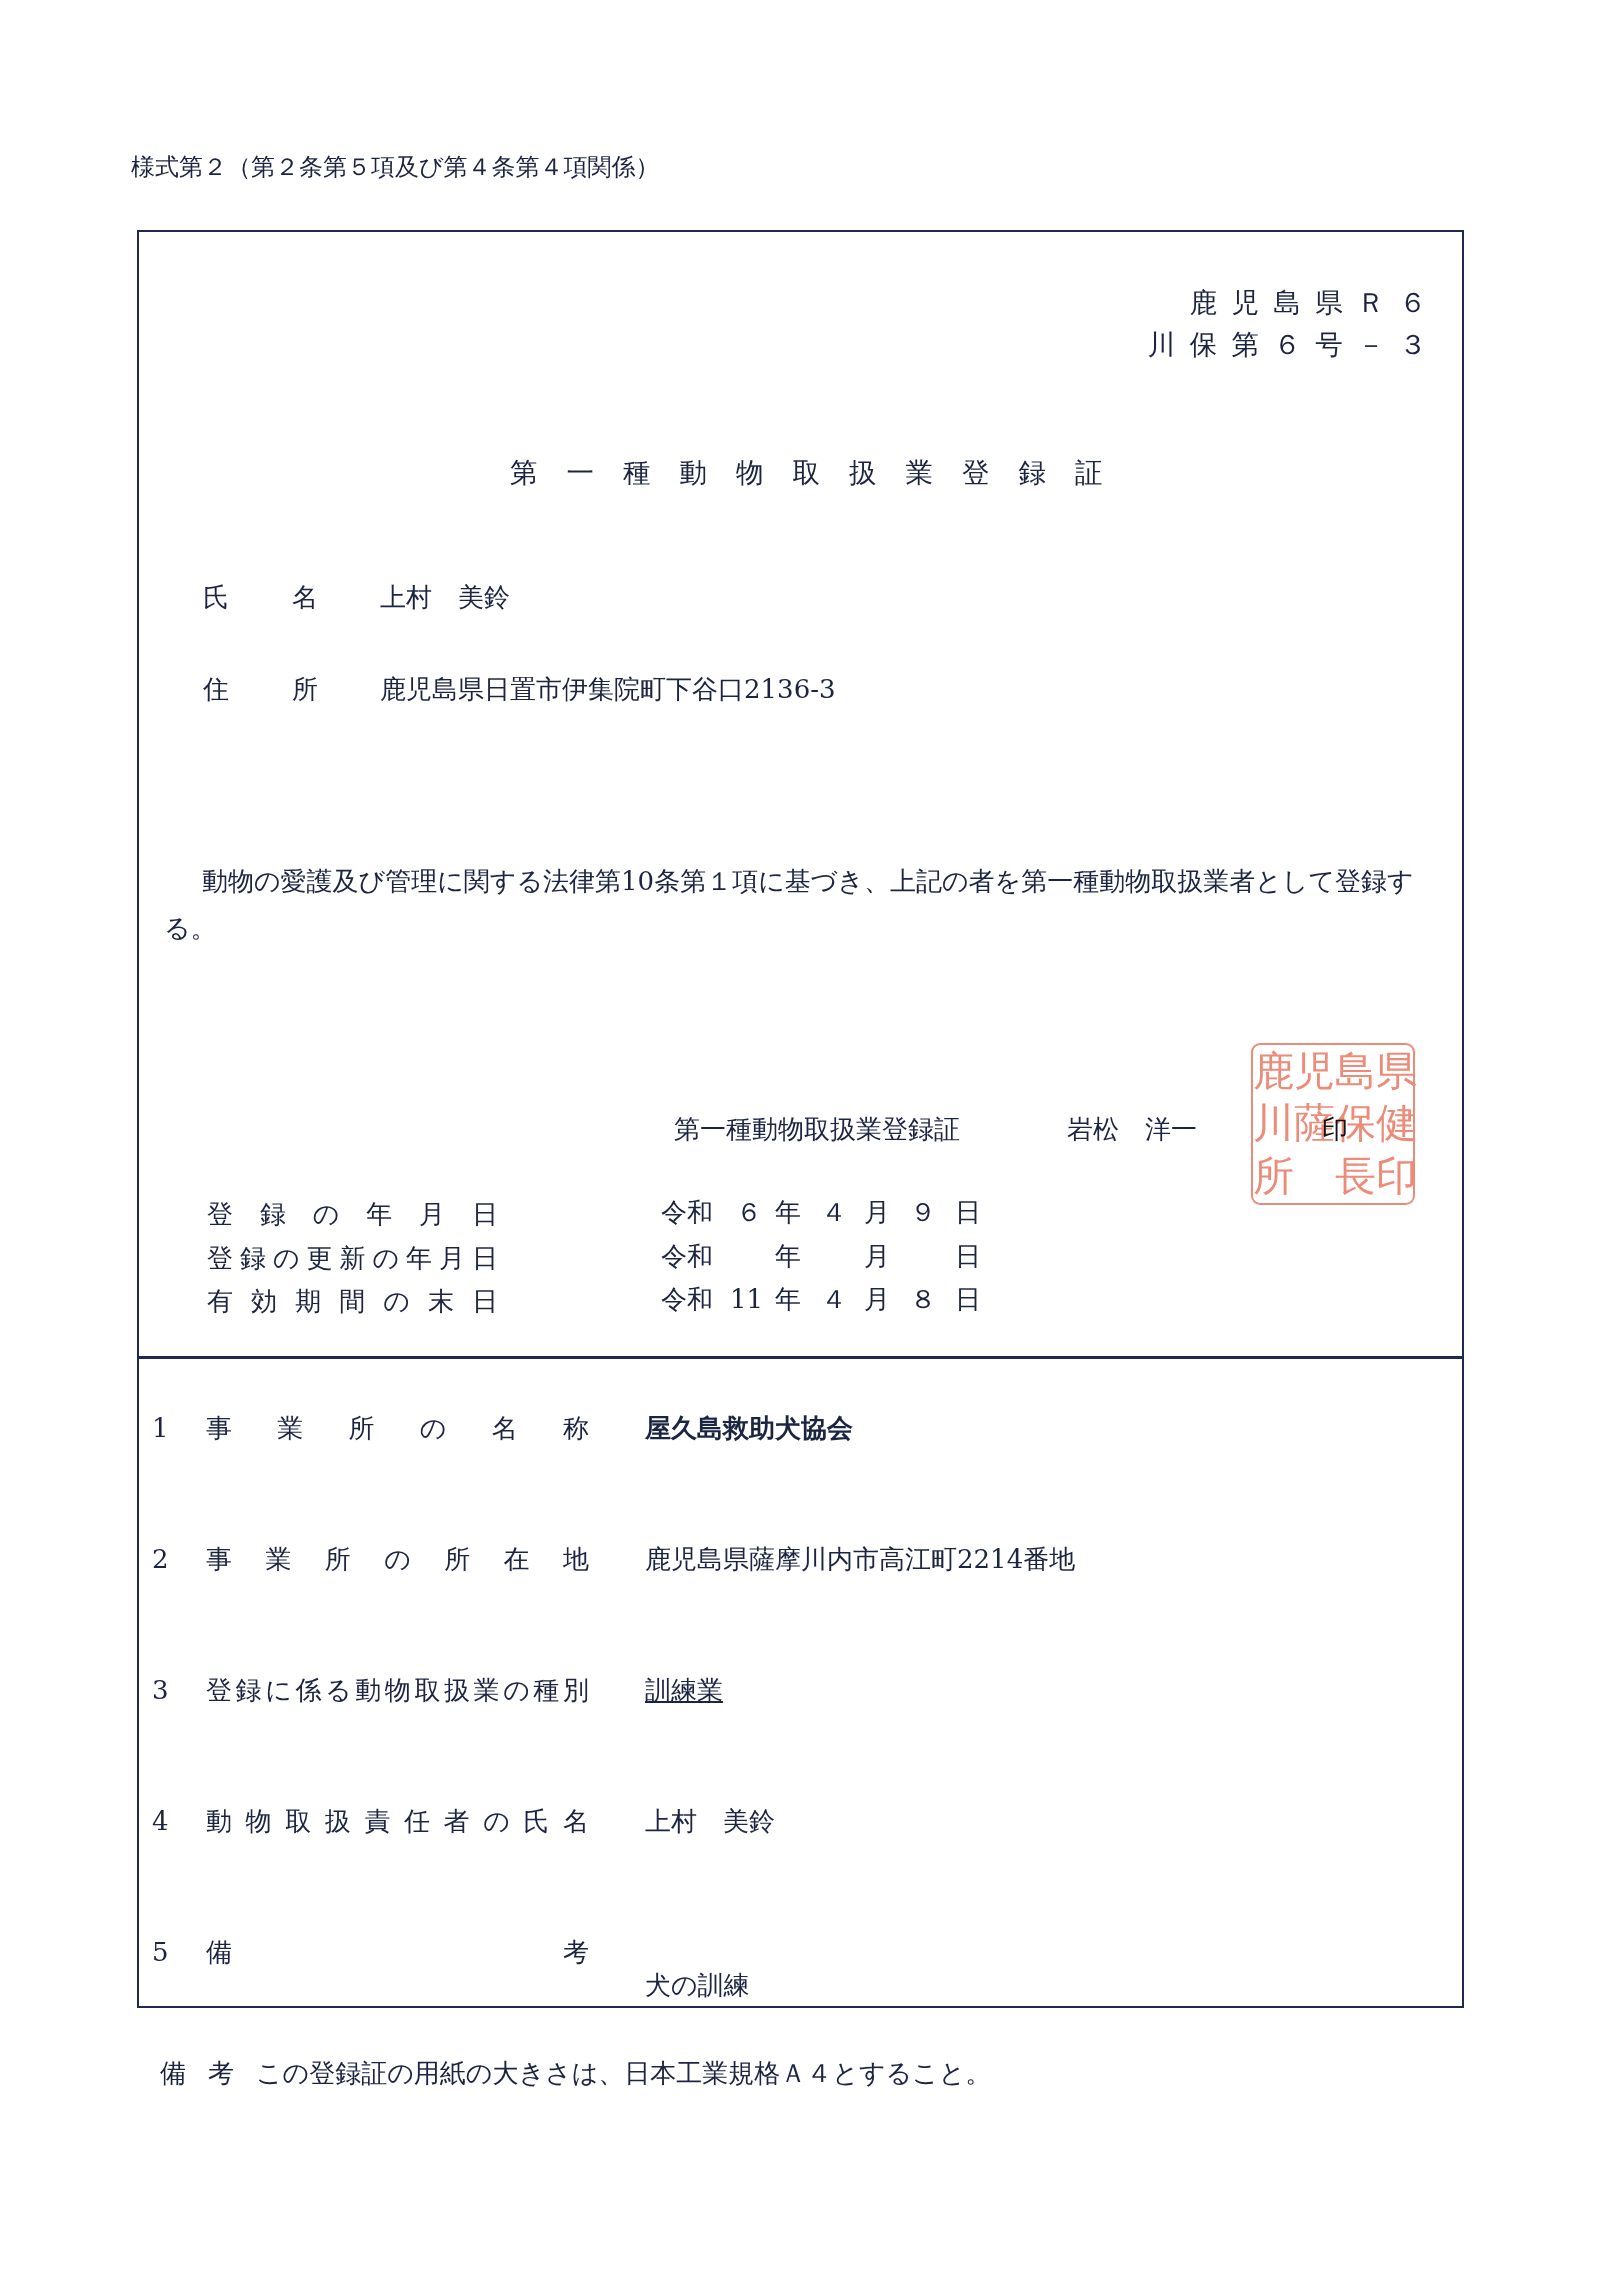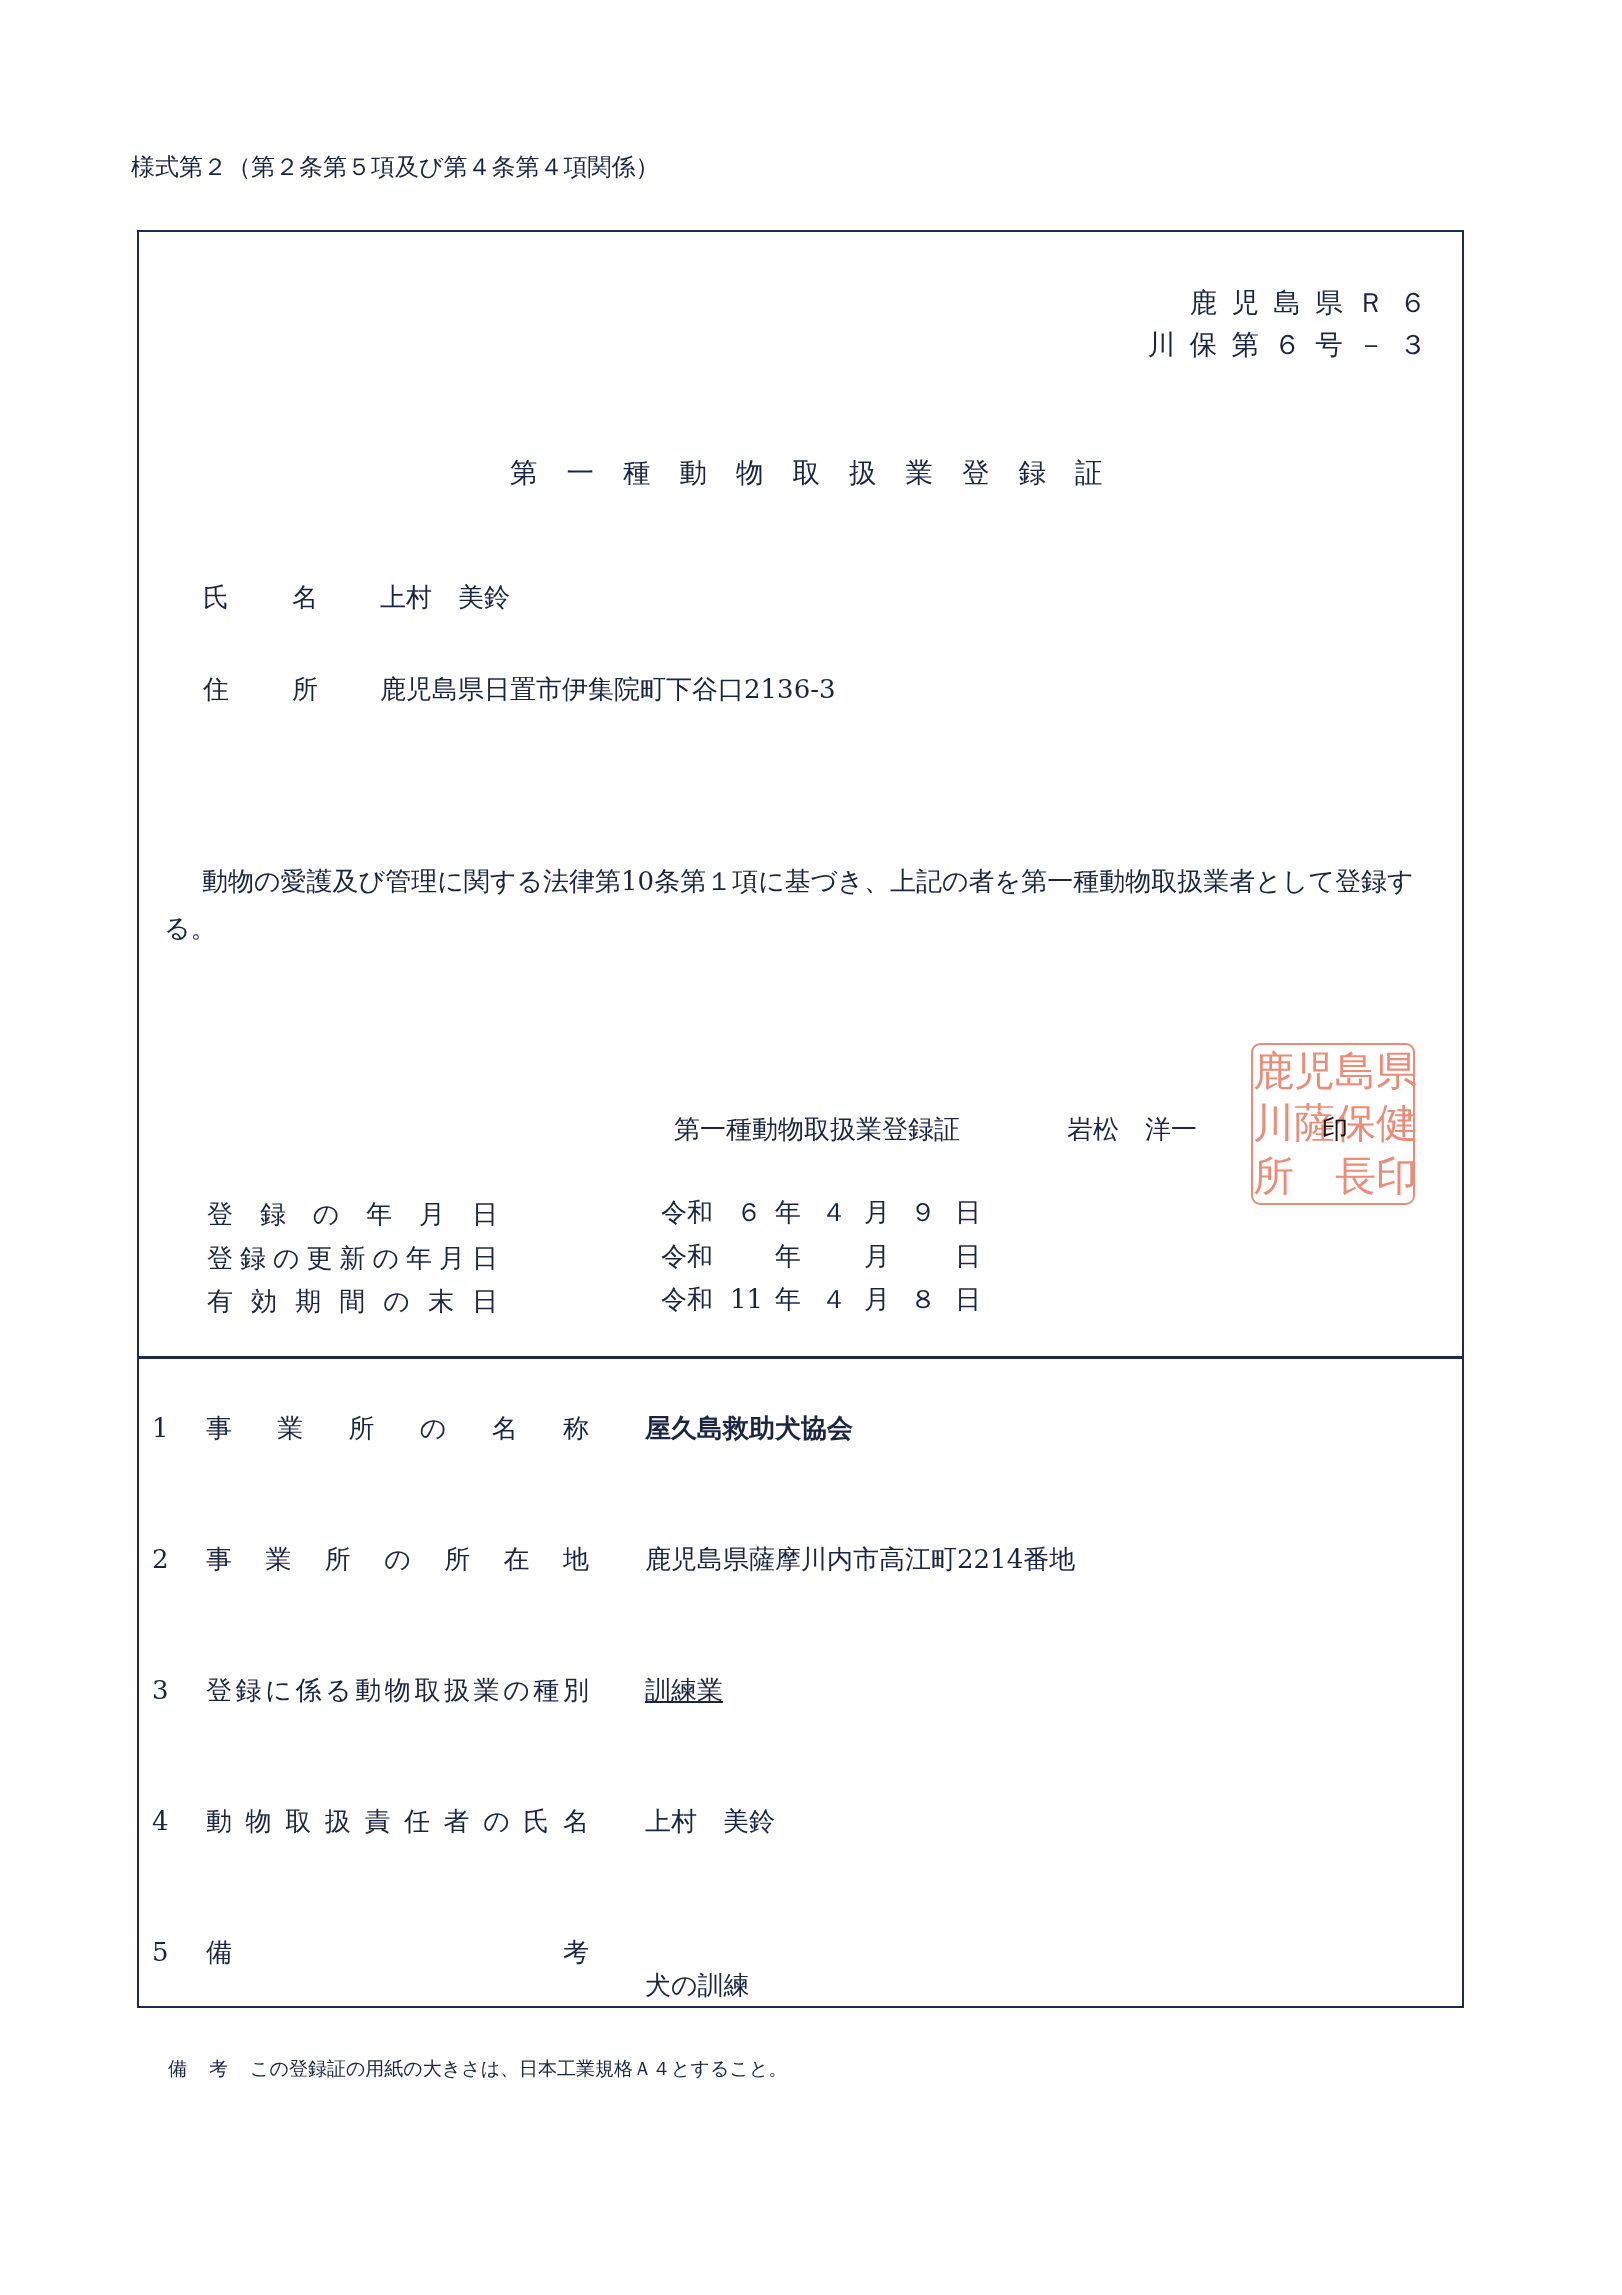--- a/index.html
+++ b/index.html
@@ -27,21 +27,21 @@
       border: 2px solid #e9806c; border-radius: 9.2px; box-sizing: border-box;
       color: #ea7f6a; opacity: 0.9; z-index: 2;
       display: grid; grid-template-columns: repeat(4, 1fr); grid-template-rows: repeat(3, 1fr);
       font-size: 41px; line-height: 1; text-align: center; align-items: center;
       font-family: "DejaVu Serif", serif; font-weight: normal;
     }
     .date-label { left: 207px; font-size: 26px; }
     .item-num { left: 152px; font-size: 26px; }
     .item-label { left: 206px; width: 383px; font-size: 26px; display: flex; justify-content: space-between; }
     .item-val { left: 645px; font-size: 26px; }
-    .note { left: 168px; top: 2056px; font-size: 19px; }
+    .note { left: 160px; top: 2056px; font-size: 26px; }
     .note-label { letter-spacing: 22px; }
   </style>
 </head>
 <body>
 
 <div class="abs form-ref">様式第２（第２条第５項及び第４条第４項関係）</div>
 
 <div class="box"></div>
 <div class="divider"></div>
 

